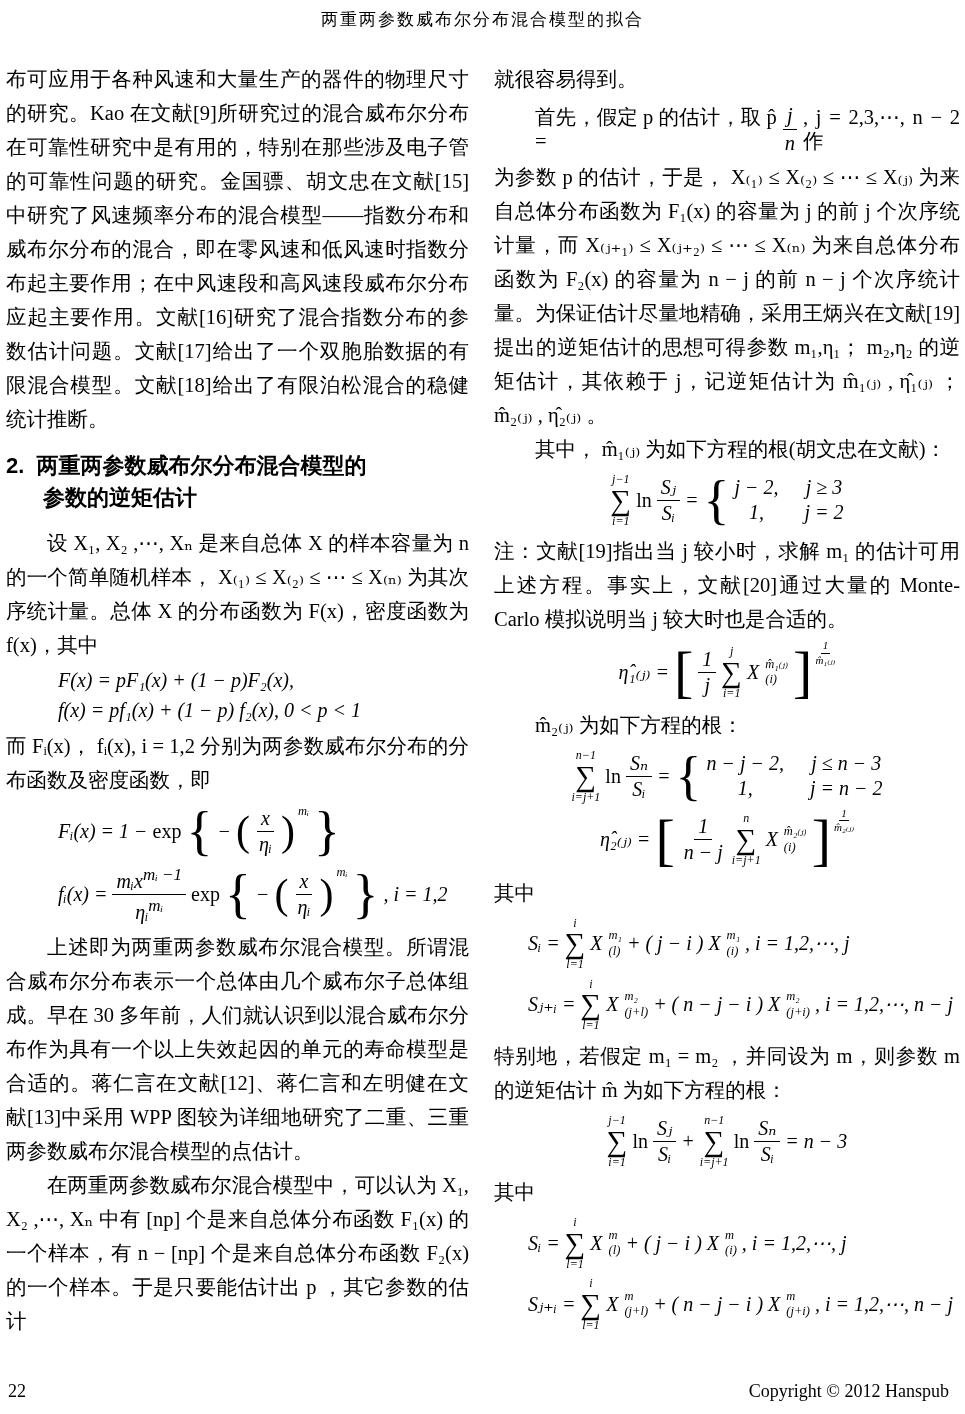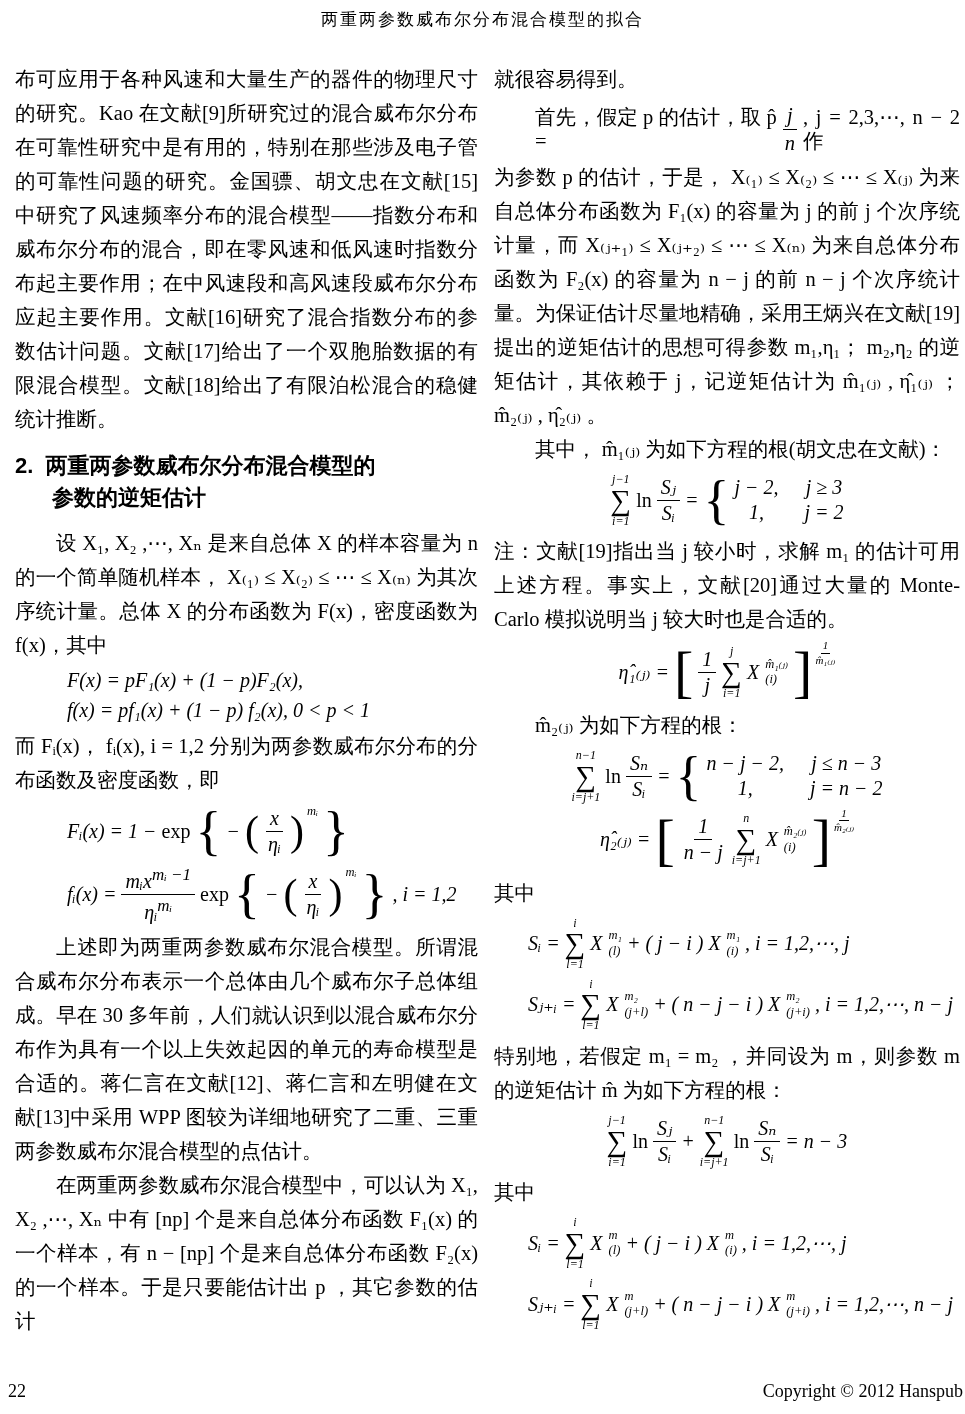--- a/index.html
+++ b/index.html
@@ -5,21 +5,21 @@
   *{box-sizing:border-box;}
   html,body{margin:0;padding:0;}
   body{
     width:965px;height:1414px;position:relative;overflow:hidden;
     background:#ffffff;color:#000;
     font-family:"Liberation Serif","DejaVu Serif",serif;
   }
   .hdr{position:absolute;top:8px;left:0;width:100%;text-align:center;
        font-size:17px;letter-spacing:2px;}
   .col{position:absolute;top:62px;font-size:20.5px;line-height:34px;text-align:justify;}
-  #lc{left:15px;width:463px;}
+  #lc{left:6px;width:463px;}
   #rc{left:494px;width:466px;}
   p{margin:0;}
   .ind{text-indent:2em;}
   .h2{font-weight:bold;font-size:22px;line-height:32px;margin:14px 0 12px 0;
       font-family:"Liberation Sans","DejaVu Sans",sans-serif;text-align:left;}
   .h2 .l2{padding-left:37px;}
   
   .eq{display:flex;align-items:center;gap:5px;font-style:italic;font-size:20px;
       line-height:1.15;margin:7px 0;text-align:left;}
   .eqC{justify-content:center;}
@@ -40,21 +40,21 @@
   .tsup{font-size:12.5px;align-self:flex-start;margin:0 0 0 -2px;}
   .scripts{display:inline-flex;flex-direction:column;align-items:flex-start;
            font-size:12.5px;line-height:1.25;margin-left:1px;justify-content:center;}
   .supfrac{display:inline-flex;flex-direction:column;align-items:center;font-size:11px;
            line-height:1.25;align-self:flex-start;margin:-4px 0 0 -2px;}
   .supfrac .n{border-bottom:1px solid #000;padding:0 2px;}
   .crows{display:grid;grid-template-columns:auto auto;column-gap:26px;row-gap:2px;
          text-align:center;align-items:center;}
   .pline{display:flex;align-items:center;gap:4px;padding-left:2em;line-height:1.2;
          margin:7px 0 5px;}
-  .ftr{position:absolute;top:1381px;left:8px;right:2px;display:flex;
+  .ftr{position:absolute;top:1381px;left:8px;right:16px;display:flex;
        justify-content:space-between;font-size:18px;}
 </style>
 </head>
 <body>
 
 <div class="hdr">
   <span>两重两参数威布尔分布混合模型的拟合</span>
 </div>
 
 <div class="col" id="lc">

